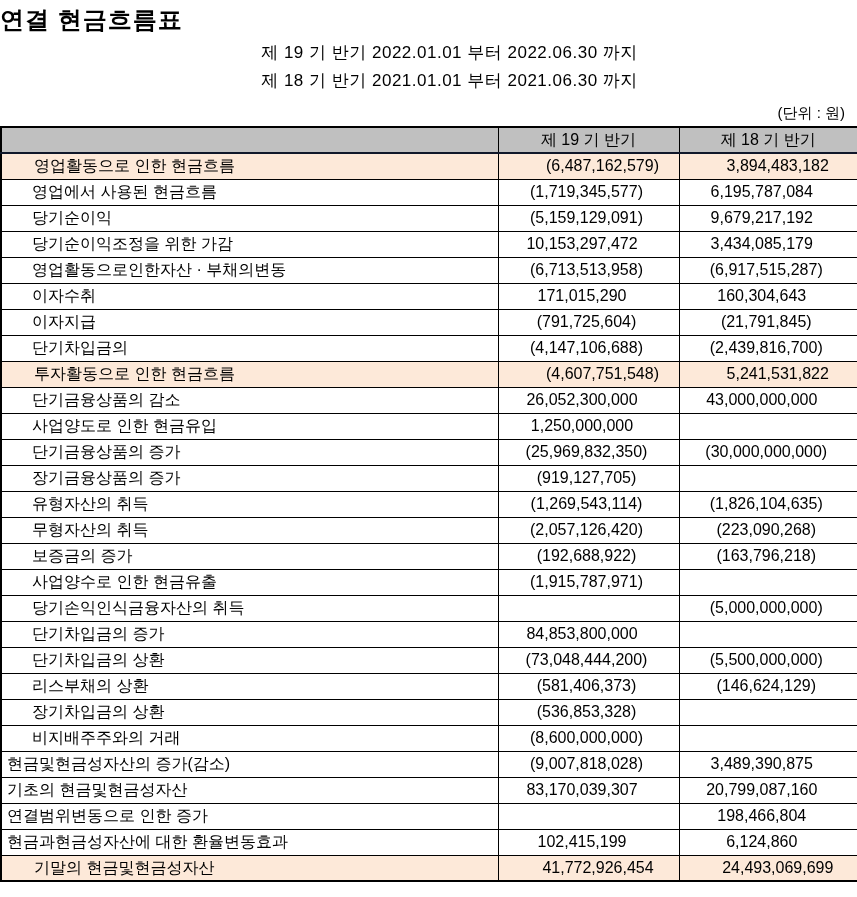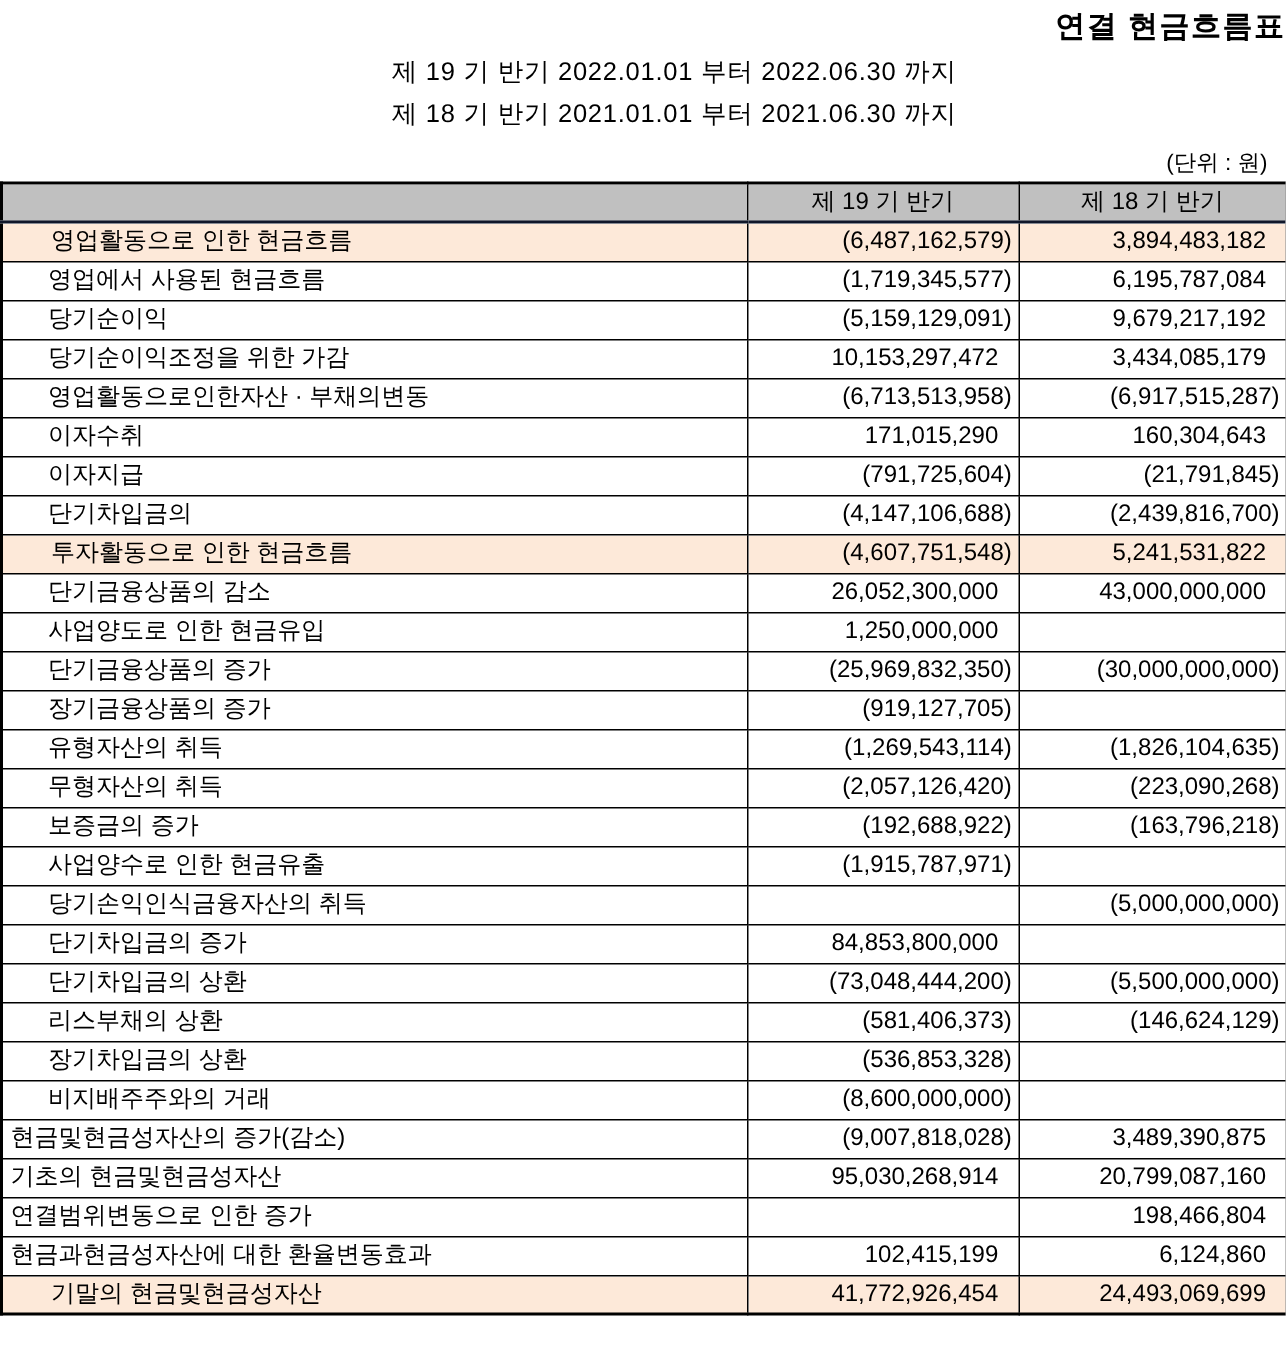--- a/index.html
+++ b/index.html
@@ -6,22 +6,22 @@
   html, body { background: #ffffff; }
   body {
     width: 857px;
     height: 897px;
     color: #000;
     font-family: "Liberation Sans", sans-serif;
     overflow: hidden;
   }
   .page { width: 857px; }
   .doc-title {
-    text-align: right;
-    font-size: 20px;
+    text-align: left;
+    font-size: 24px;
     font-weight: bold;
     padding-top: 4px;
     letter-spacing: 1px;
   }
   .subtitle {
     text-align: center;
     font-size: 17px;
     margin-top: 5px;
     letter-spacing: 0.5px;
     padding-left: 42px;
@@ -52,21 +52,21 @@
     vertical-align: middle;
   }
   .cf-table thead th {
     background: #c0c0c0;
     font-weight: normal;
     text-align: center;
     border-bottom: 2px solid #0f172a;
   }
   td.label { text-align: left; padding-left: 5px; }
   td.label.indent { padding-left: 30px; }
-  td.num { text-align: right; }
+  td.num { text-align: center; }
   td.num.neg { padding-right: 4px; }
   td.num.pos { padding-right: 13px; }
   tr.hl td { background: #fde9d9; padding-left: 32px; }
 </style>
 </head>
 <body>
 
 <div class="page">
   <div class="doc-title">연결 현금흐름표</div>
   <div class="subtitle">제 19 기 반기 2022.01.01 부터 2022.06.30 까지</div>
@@ -202,21 +202,21 @@
           <td class="num neg">(8,600,000,000)</td>
           <td class="num"></td>
         </tr>
         <tr>
           <td class="label">현금및현금성자산의 증가(감소)</td>
           <td class="num neg">(9,007,818,028)</td>
           <td class="num pos">3,489,390,875</td>
         </tr>
         <tr>
           <td class="label">기초의 현금및현금성자산</td>
-          <td class="num pos">95,030,268,914</td>
+          <td class="num pos">83,170,039,307</td>
           <td class="num pos">20,799,087,160</td>
         </tr>
         <tr>
           <td class="label">연결범위변동으로 인한 증가</td>
           <td class="num"></td>
           <td class="num pos">198,466,804</td>
         </tr>
         <tr>
           <td class="label">현금과현금성자산에 대한 환율변동효과</td>
           <td class="num pos">102,415,199</td>

